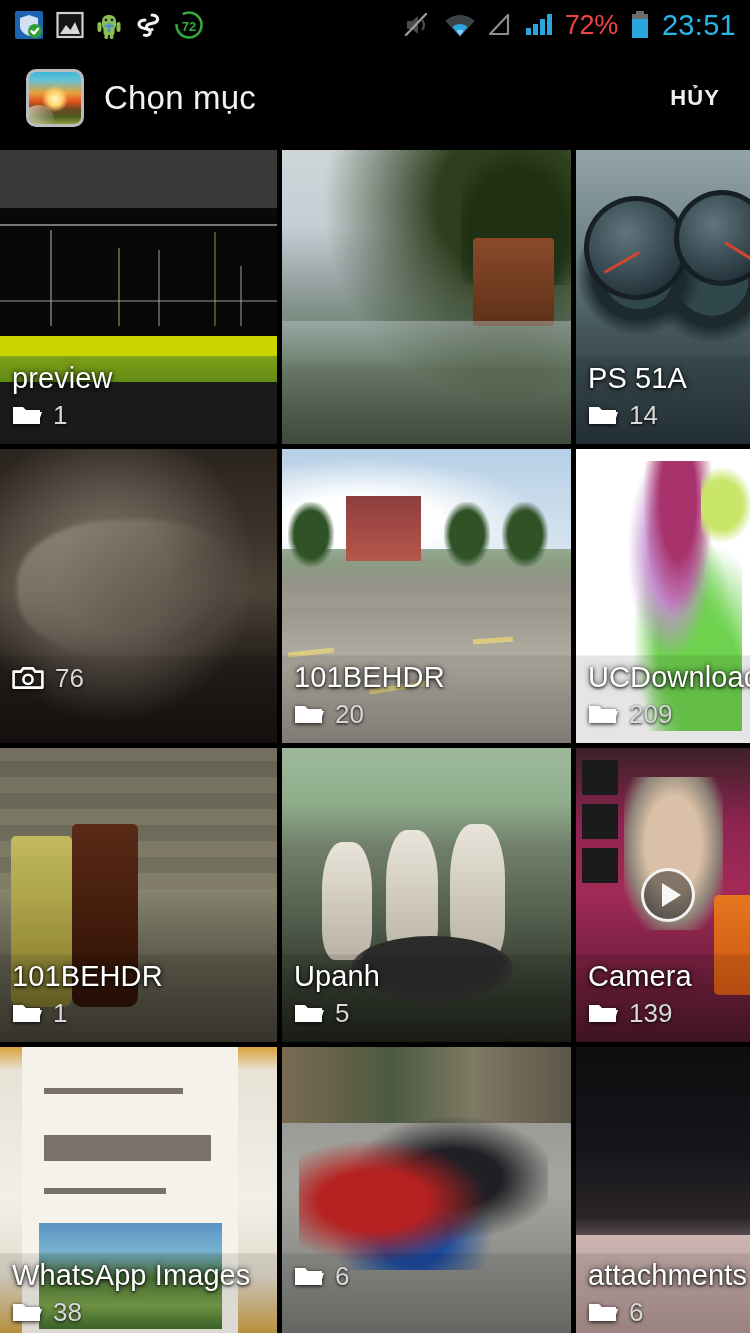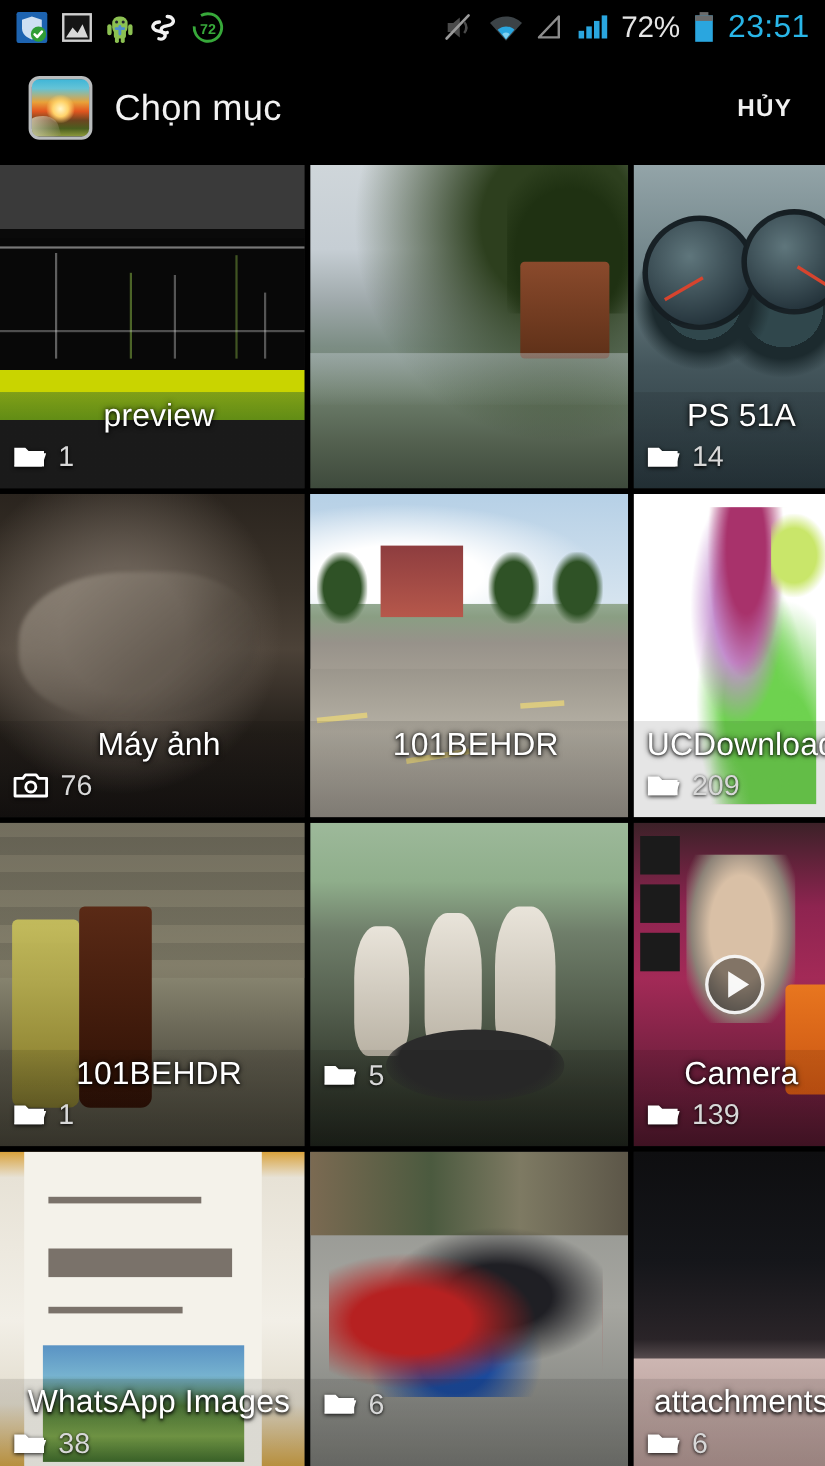--- a/index.html
+++ b/index.html
@@ -15,21 +15,21 @@
     position:relative;
     height:50px; width:750px;
     background:#000;
     display:flex; align-items:center;
   }
   .sb-left{ display:flex; align-items:center; gap:12px; padding-left:14px; }
   .sb-right{ display:flex; align-items:center; gap:11px; margin-left:auto; padding-right:14px; }
   .sb-ico{ display:block; }
 
   .sb-pct{
-    color:#e5e5e5; font-size:27px; letter-spacing:-.3px;
+    color:#ef4444; font-size:27px; letter-spacing:-.3px;
     font-family:"Liberation Sans", sans-serif;
   }
   .sb-clock{
     color:#29b6e8; font-size:29px; letter-spacing:.3px;
     font-family:"Liberation Sans", sans-serif;
   }
 
   
   .actionbar{
     position:relative;
@@ -104,21 +104,20 @@
     background:linear-gradient(to bottom, rgba(0,0,0,0) 0%, rgba(0,0,0,.10) 1%, rgba(0,0,0,.10) 100%);
   }
   .f-name{
     display:block;
     color:#ffffff;
     font-size:29px;
     line-height:36px;
     white-space:nowrap;
     text-shadow:0 1px 3px rgba(0,0,0,.95), 0 0 6px rgba(0,0,0,.75);
     letter-spacing:.1px;
-    text-align:center;
   }
   .f-meta{
     display:flex; align-items:center; gap:11px;
     margin-top:5px;
   }
   .f-count{
     color:#d8d8d8;
     font-size:26px;
     line-height:28px;
     text-shadow:0 1px 3px rgba(0,0,0,.95);
@@ -483,21 +482,20 @@
         <span class="f-count">14</span>
       </span>
     </div>
   </div>
 
   <div class="cell">
     <div class="thumb t-mayanh">
         <div class="bag"></div>
       </div>
     <div class="label-strip">
-      <span class="f-name">Máy ảnh</span>
       <span class="f-meta">
         <svg class="ico-cam" width="32" height="24" viewBox="0 0 32 24">
           <path d="M1.6 5.6 h7.2 l2.4 -3.2 h9.6 l2.4 3.2 h7.2 v16 H1.6 Z" fill="none" stroke="#ffffff" stroke-width="2.6" stroke-linejoin="round"></path>
           <circle cx="16" cy="13.4" r="4.6" fill="none" stroke="#ffffff" stroke-width="2.6"></circle>
         </svg>
         <span class="f-count">76</span>
       </span>
     </div>
   </div>
 
@@ -508,20 +506,27 @@
       <div class="tree" style="left:2%"></div>
       <div class="tree" style="left:56%"></div>
       <div class="tree" style="left:76%"></div>
       <div class="road"></div>
       <div class="stripe" style="left:2%;  bottom:30%; width:16%; transform:rotate(-6deg)"></div>
       <div class="stripe" style="left:30%; bottom:18%; width:20%; transform:rotate(-9deg)"></div>
       <div class="stripe" style="left:66%; bottom:34%; width:14%; transform:rotate(-4deg)"></div>
     </div>
     <div class="label-strip">
       <span class="f-name">101BEHDR</span>
+      <span class="f-meta">
+        <svg class="ico-folder" width="30" height="24" viewBox="0 0 30 24">
+          <path d="M1 4 h10 l3 3 h14 v14 H1 Z" fill="#ffffff"></path>
+          <path d="M1 21 L5 9 h25 l-4 12 Z" fill="#ffffff"></path>
+        </svg>
+        <span class="f-count">20</span>
+      </span>
     </div>
   </div>
 
   <div class="cell">
     <div class="thumb t-ucdl">
       <div class="fairy"></div>
         <div class="wing"></div>
     </div>
     <div class="label-strip">
       <span class="f-name">UCDownloads</span>
@@ -554,20 +559,21 @@
   </div>
 
   <div class="cell">
     <div class="thumb t-upanh">
       <div class="p p1"></div>
         <div class="p p2"></div>
         <div class="p p3"></div>
         <div class="tbl"></div>
     </div>
     <div class="label-strip">
+      <span class="f-name">Upanh</span>
       <span class="f-meta">
         <svg class="ico-folder" width="30" height="24" viewBox="0 0 30 24">
           <path d="M1 4 h10 l3 3 h14 v14 H1 Z" fill="#ffffff"></path>
           <path d="M1 21 L5 9 h25 l-4 12 Z" fill="#ffffff"></path>
         </svg>
         <span class="f-count">5</span>
       </span>
     </div>
   </div>
 

